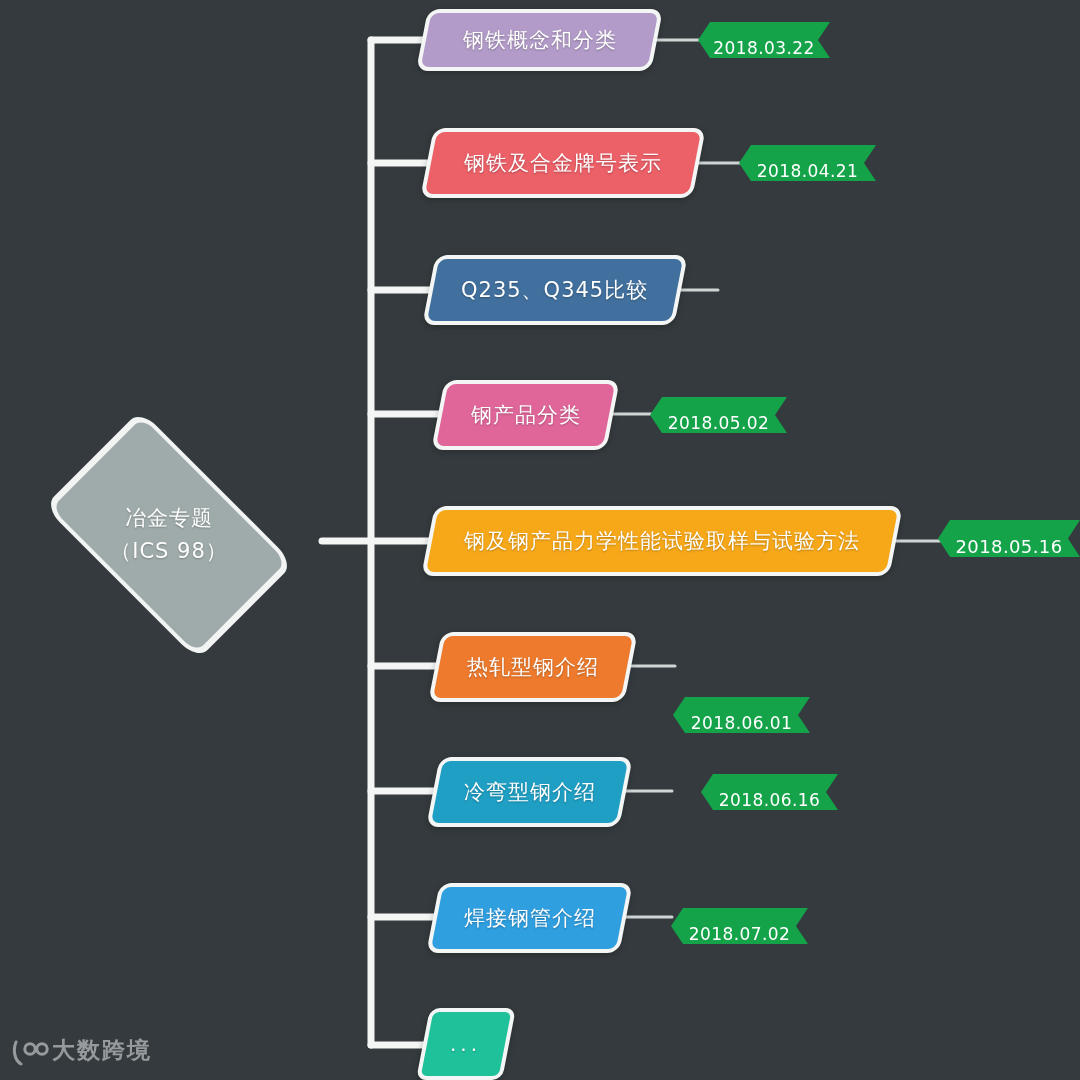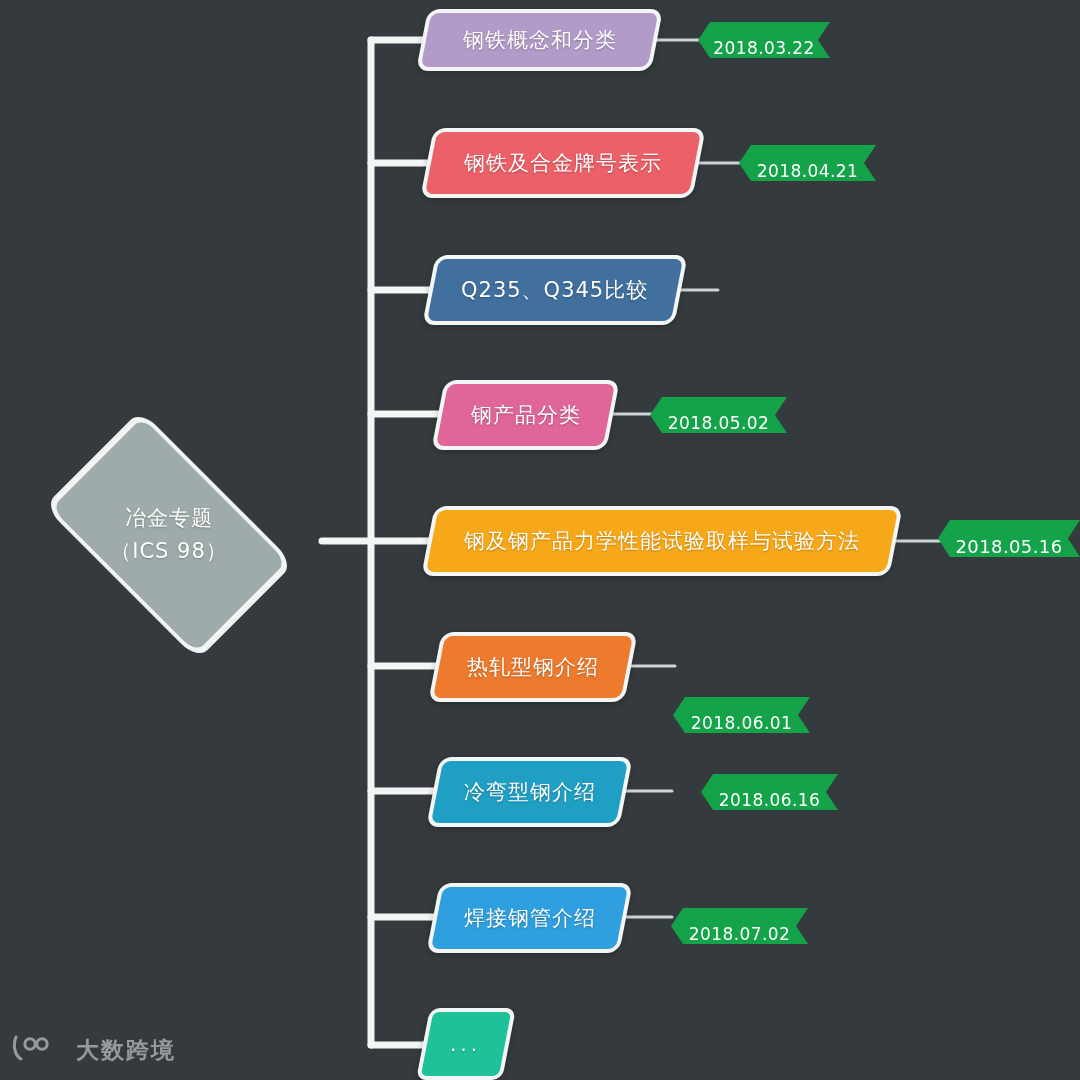--- a/index.html
+++ b/index.html
@@ -110,22 +110,22 @@
   .tag.big {
     height: 37px;
     font-size: 18px;
   }
   
   .watermark {
     position: absolute;
     left: 12px;
     bottom: 14px;
     display: flex;
-    align-items: flex-start;
-    gap: 24px;
+    align-items: flex-end;
+    gap: 0;
     opacity: .62;
     font-family: Liberation Serif, serif;
   }
   .watermark .mark {
     display: block;
   }
   .watermark .wm-text {
     color: #d2d6d6;
     font-size: 23px;
     letter-spacing: 2px;

